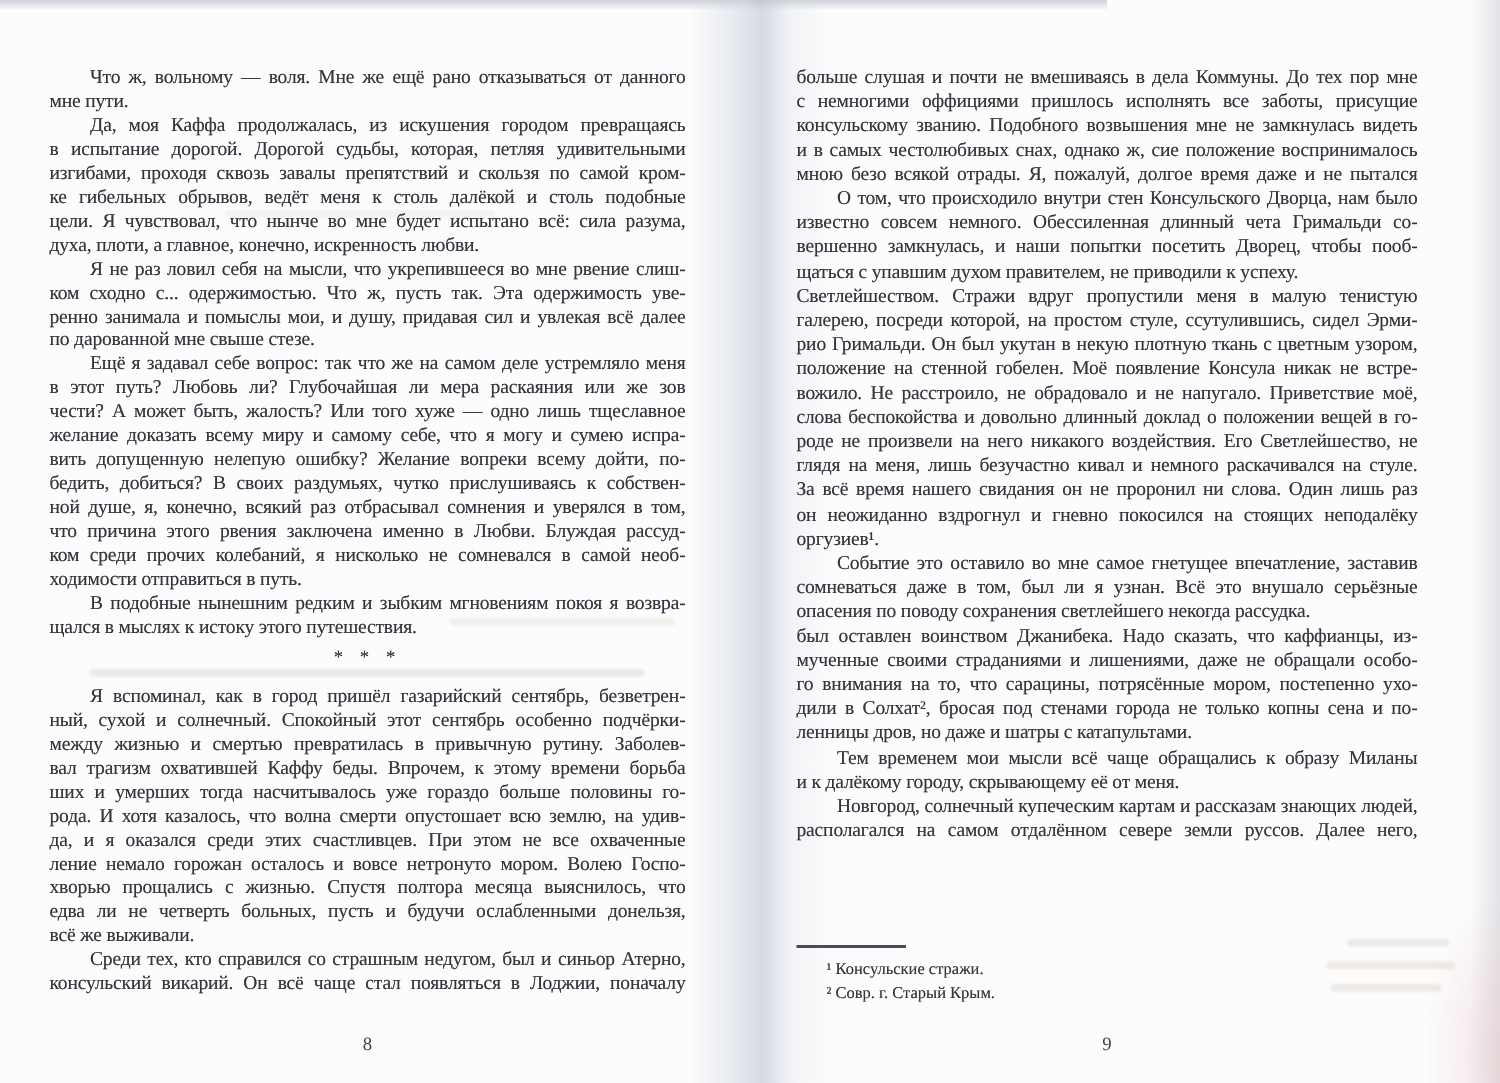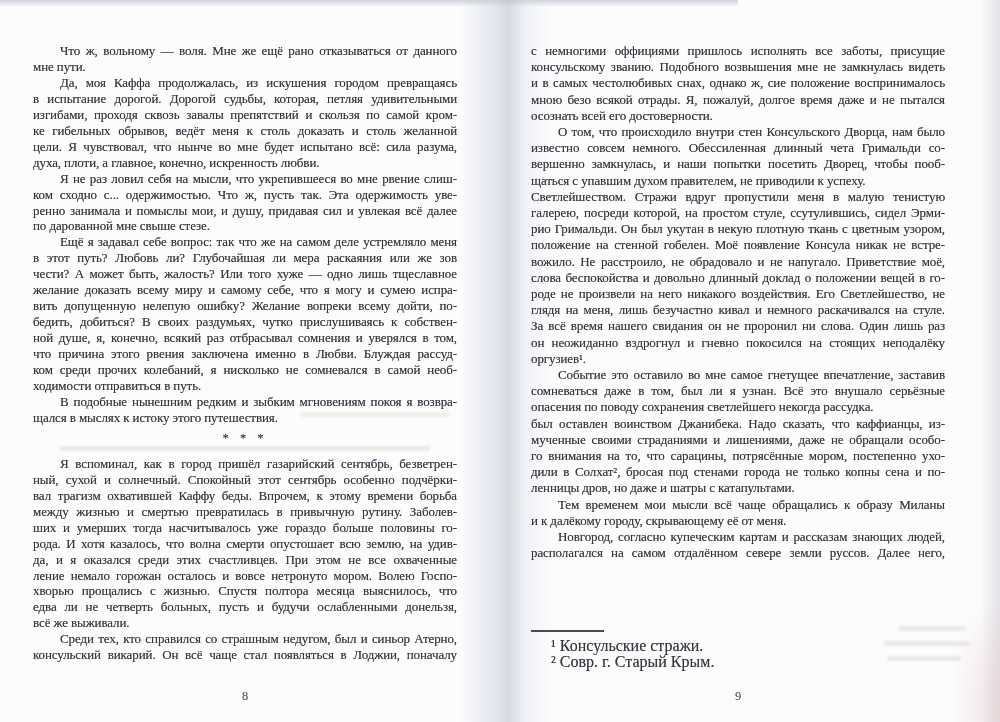--- a/index.html
+++ b/index.html
@@ -23,21 +23,21 @@
   .line.sep {
     text-align:center; text-align-last:center;
     letter-spacing:4px; font-size:12.5px; margin:5px 0 9px;
   }
   .fn-rule {
     position:absolute; left:531px; top:630px; width:73px; height:2px;
     background:#4a4b55;
   }
   .footnotes { position:absolute; left:531px; top:638px; width:414px; }
   .footnotes .line {
-    font-size:16px; line-height:16.2px; letter-spacing:0;
+    font-size:11px; line-height:16.2px; letter-spacing:0;
     text-align:right; text-align-last:left; text-indent:20px;
   }
   .pagenum {
     position:absolute; top:689px; font-size:12.5px; color:#41424c;
     text-align:center; letter-spacing:0;
   }
   .pagenum-left  { left:33px;  width:424px; }
   .pagenum-right { left:531px; width:414px; }
   
   .gutter {
@@ -93,21 +93,21 @@
   <div class="bleed b6"></div>
 
   <div class="page">
     <div class="column col-left">
 
     <div class="line ind">Что ж, вольному — воля. Мне же ещё рано отказываться от данного</div>
         <div class="line end">мне пути.</div>
         <div class="line ind">Да, моя Каффа продолжалась, из искушения городом превращаясь</div>
         <div class="line">в испытание дорогой. Дорогой судьбы, которая, петляя удивительными</div>
         <div class="line">изгибами, проходя сквозь завалы препятствий и скользя по самой кром-</div>
-        <div class="line">ке гибельных обрывов, ведёт меня к столь доказать и столь желанной</div>
+        <div class="line">ке гибельных обрывов, ведёт меня к столь далёкой и столь подобные</div>
         <div class="line">цели. Я чувствовал, что нынче во мне будет испытано всё: сила разума,</div>
         <div class="line end">духа, плоти, а главное, конечно, искренность любви.</div>
         <div class="line ind">Я не раз ловил себя на мысли, что укрепившееся во мне рвение слиш-</div>
         <div class="line">ком сходно с... одержимостью. Что ж, пусть так. Эта одержимость уве-</div>
         <div class="line">ренно занимала и помыслы мои, и душу, придавая сил и увлекая всё далее</div>
         <div class="line end">по дарованной мне свыше стезе.</div>
         <div class="line ind">Ещё я задавал себе вопрос: так что же на самом деле устремляло меня</div>
         <div class="line">в этот путь? Любовь ли? Глубочайшая ли мера раскаяния или же зов</div>
         <div class="line">чести? А может быть, жалость? Или того хуже — одно лишь тщеславное</div>
         <div class="line">желание доказать всему миру и самому себе, что я могу и сумею испра-</div>
@@ -115,43 +115,43 @@
         <div class="line">бедить, добиться? В своих раздумьях, чутко прислушиваясь к собствен-</div>
         <div class="line">ной душе, я, конечно, всякий раз отбрасывал сомнения и уверялся в том,</div>
         <div class="line">что причина этого рвения заключена именно в Любви. Блуждая рассуд-</div>
         <div class="line">ком среди прочих колебаний, я нисколько не сомневался в самой необ-</div>
         <div class="line end">ходимости отправиться в путь.</div>
         <div class="line ind">В подобные нынешним редким и зыбким мгновениям покоя я возвра-</div>
         <div class="line end">щался в мыслях к истоку этого путешествия.</div>
         <div class="line sep">* * *</div>
         <div class="line ind">Я вспоминал, как в город пришёл газарийский сентябрь, безветрен-</div>
         <div class="line">ный, сухой и солнечный. Спокойный этот сентябрь особенно подчёрки-</div>
+        <div class="line">между жизнью и смертью превратилась в привычную рутину. Заболев-</div>
         <div class="line">вал трагизм охватившей Каффу беды. Впрочем, к этому времени борьба</div>
-        <div class="line">между жизнью и смертью превратилась в привычную рутину. Заболев-</div>
         <div class="line">ших и умерших тогда насчитывалось уже гораздо больше половины го-</div>
         <div class="line">рода. И хотя казалось, что волна смерти опустошает всю землю, на удив-</div>
         <div class="line">да, и я оказался среди этих счастливцев. При этом не все охваченные</div>
         <div class="line">ление немало горожан осталось и вовсе нетронуто мором. Волею Госпо-</div>
         <div class="line">хворью прощались с жизнью. Спустя полтора месяца выяснилось, что</div>
         <div class="line">едва ли не четверть больных, пусть и будучи ослабленными донельзя,</div>
         <div class="line end">всё же выживали.</div>
         <div class="line ind">Среди тех, кто справился со страшным недугом, был и синьор Атерно,</div>
         <div class="line">консульский викарий. Он всё чаще стал появляться в Лоджии, поначалу</div>
       </div>
     <div class="pagenum pagenum-left">8</div>
   </div>
 
   <div class="page">
     <div class="column col-right">
 
+    <div class="line">больше слушая и почти не вмешиваясь в дела Коммуны. До тех пор мне</div>
         <div class="line">с немногими оффициями пришлось исполнять все заботы, присущие</div>
         <div class="line">консульскому званию. Подобного возвышения мне не замкнулась видеть</div>
         <div class="line">и в самых честолюбивых снах, однако ж, сие положение воспринималось</div>
         <div class="line">мною безо всякой отрады. Я, пожалуй, долгое время даже и не пытался</div>
-        <div class="line end">осознать всей его достоверности.</div>
         <div class="line ind">О том, что происходило внутри стен Консульского Дворца, нам было</div>
         <div class="line">известно совсем немного. Обессиленная длинный чета Гримальди со-</div>
         <div class="line">вершенно замкнулась, и наши попытки посетить Дворец, чтобы пооб-</div>
         <div class="line end">щаться с упавшим духом правителем, не приводили к успеху.</div>
         <div class="line">Светлейшеством. Стражи вдруг пропустили меня в малую тенистую</div>
         <div class="line">галерею, посреди которой, на простом стуле, ссутулившись, сидел Эрми-</div>
         <div class="line">рио Гримальди. Он был укутан в некую плотную ткань с цветным узором,</div>
         <div class="line">положение на стенной гобелен. Моё появление Консула никак не встре-</div>
         <div class="line">вожило. Не расстроило, не обрадовало и не напугало. Приветствие моё,</div>
         <div class="line">слова беспокойства и довольно длинный доклад о положении вещей в го-</div>
@@ -163,21 +163,21 @@
         <div class="line ind">Событие это оставило во мне самое гнетущее впечатление, заставив</div>
         <div class="line">сомневаться даже в том, был ли я узнан. Всё это внушало серьёзные</div>
         <div class="line end">опасения по поводу сохранения светлейшего некогда рассудка.</div>
         <div class="line">был оставлен воинством Джанибека. Надо сказать, что каффианцы, из-</div>
         <div class="line">мученные своими страданиями и лишениями, даже не обращали особо-</div>
         <div class="line">го внимания на то, что сарацины, потрясённые мором, постепенно ухо-</div>
         <div class="line">дили в Солхат², бросая под стенами города не только копны сена и по-</div>
         <div class="line end">ленницы дров, но даже и шатры с катапультами.</div>
         <div class="line ind">Тем временем мои мысли всё чаще обращались к образу Миланы</div>
         <div class="line end">и к далёкому городу, скрывающему её от меня.</div>
-        <div class="line ind">Новгород, согласно купеческим картам и рассказам знающих людей,</div>
+        <div class="line ind">Новгород, солнечный купеческим картам и рассказам знающих людей,</div>
         <div class="line">располагался на самом отдалённом севере земли руссов. Далее него,</div>
       </div>
     <div class="fn-rule"></div>
     <div class="footnotes">
 
     <div class="line">¹ Консульские стражи.</div>
         <div class="line">² Совр. г. Старый Крым.</div>
       </div>
     <div class="pagenum pagenum-right">9</div>
   </div>

